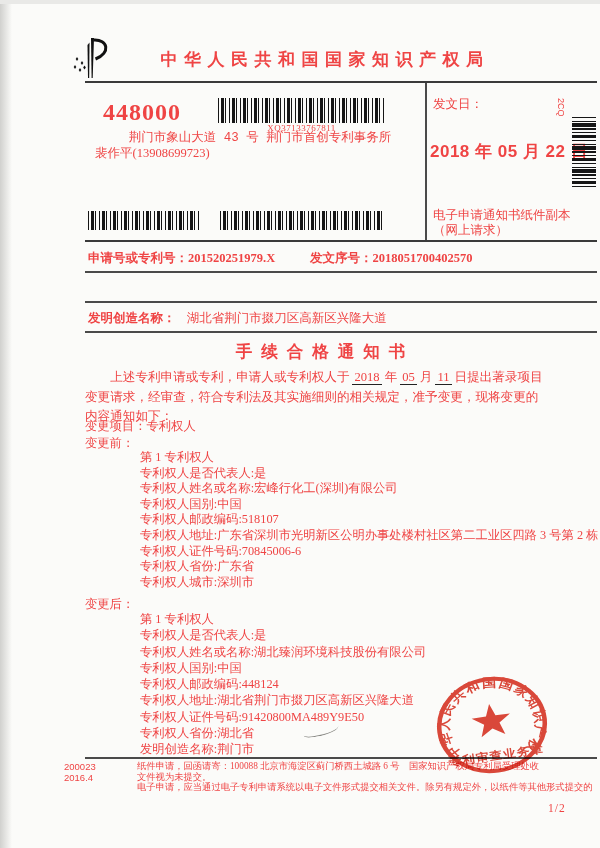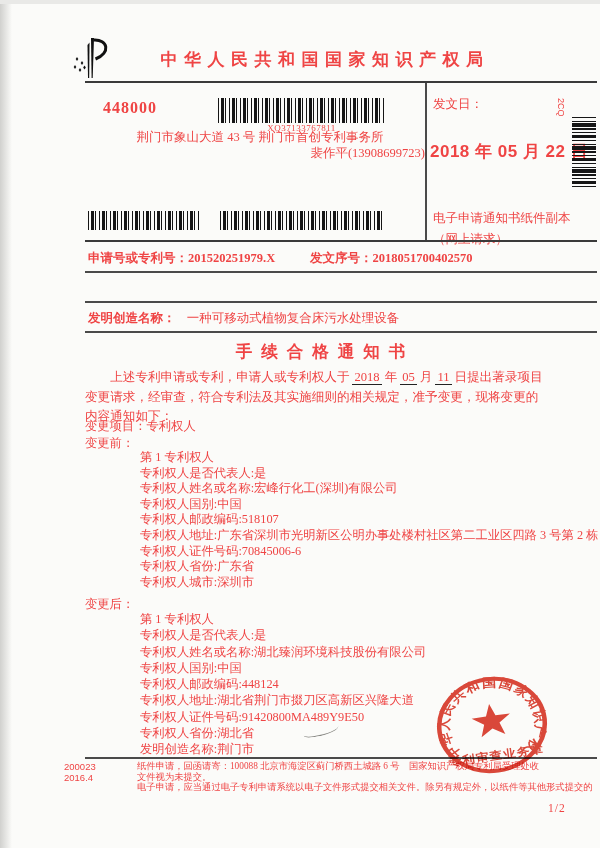--- a/index.html
+++ b/index.html
@@ -9,35 +9,35 @@
   .abs{position:absolute;}
   .scan-edge{left:0;top:0;width:12px;height:848px;
         background:linear-gradient(90deg,rgba(110,110,106,.30),rgba(110,110,106,0));}
   
   .header-title{left:85px;top:44px;width:480px;text-align:center;font-size:17px;
         font-weight:bold;letter-spacing:6.5px;white-space:nowrap;}
   .rule{background:#3a3a3a;height:2px;left:85px;width:512px;}
   .rule-thin{background:#4a4a4a;height:1.5px;left:85px;width:512px;}
   
   .vline{left:425px;top:79px;width:1.5px;height:157px;background:#4a4a4a;}
-  .postcode{left:103px;top:95px;font-size:16px;font-weight:bold;letter-spacing:1px;}
+  .postcode{left:103px;top:95px;font-size:24px;font-weight:bold;letter-spacing:1px;}
   .barcode-h{background:repeating-linear-gradient(90deg,#161616 0 1.5px,transparent 1.5px 3px,
         #161616 3px 6px,transparent 6px 7.5px,#161616 7.5px 8.5px,transparent 8.5px 11px);}
   .barcode-v{background:repeating-linear-gradient(0deg,#161616 0 1.5px,transparent 1.5px 3px,
         #161616 3px 6.5px,transparent 6.5px 8px,#161616 8px 9px,transparent 9px 11.5px);}
   .bc-top{left:218px;top:94px;width:167px;height:25px;}
   .bc-top-label{left:218px;top:119px;width:167px;text-align:center;font-size:9px;letter-spacing:.5px;}
-  .mail-address{left:95px;top:125px;width:330px;text-align:center;font-size:12.5px;}
-  .mail-recipient{left:95px;top:141px;width:330px;text-align:right;font-size:12.5px;}
+  .mail-address{left:95px;top:125px;width:330px;text-align:center;font-size:12.5px;font-family:Liberation Mono, monospace;}
+  .mail-recipient{left:95px;top:141px;width:330px;text-align:left;font-size:12.5px;}
   .bc-bl{left:88px;top:207px;width:112px;height:19px;}
   .bc-br{left:220px;top:207px;width:163px;height:19px;}
   .date-label{left:433px;top:92px;font-size:12.5px;}
   .date-value{left:430px;top:136px;font-size:17px;font-weight:bold;white-space:nowrap;
         font-family:"Liberation Sans",sans-serif;letter-spacing:.5px;}
-  .copy-note{left:433px;top:204px;width:156px;font-size:12.5px;line-height:21px;}
+  .copy-note{left:433px;top:204px;width:156px;font-size:12.5px;line-height:15px;}
   .side-code{left:566px;top:94px;font-size:9px;transform:rotate(90deg);transform-origin:left top;
         font-family:"Liberation Sans",sans-serif;}
   .bc-side{left:572px;top:112px;width:24px;height:71px;}
   
   .frow{font-size:12.5px;white-space:nowrap;}
   .lbl{font-weight:bold;}
   .val-b{font-weight:bold;}
   
   .notice-title{left:85px;top:337px;width:480px;text-align:center;font-size:16.5px;
         font-weight:bold;letter-spacing:9px;white-space:nowrap;}
@@ -103,21 +103,21 @@
   </div>
   <div class="abs frow" style="left:310px;top:246px;">
     <span class="lbl">发文序号：</span><span class="val-b">2018051700402570</span>
   </div>
   <div class="abs rule-thin" style="top:267px;"></div>
 
   <div class="abs rule-thin" style="top:297px;"></div>
 
   <div class="abs frow" style="left:88px;top:306px;">
     <span class="lbl">发明创造名称：</span>
-    <span style="padding-left:8px;">一种可移动式植物复合床污水处理设备</span>
+    <span style="padding-left:8px;">湖北省荆门市掇刀区高新区兴隆大道</span>
   </div>
   <div class="abs rule-thin" style="top:327px;"></div>
 
   <div class="abs notice-title">手续合格通知书</div>
   <div class="abs intro">
     <span>上述专利申请或专利，申请人或专利权人于</span><span class="u">2018</span><span>年</span><span class="u">05</span><span>月</span><span class="u">11</span><span>日提出著录项目变更请求，经审查，符合专利法及其实施细则的相关规定，准予变更，现将变更的内容通知如下：</span>
   </div>
 
   <div class="abs body-line" style="left:85px;top:414px;">变更项目：专利权人</div>
   <div class="abs body-line" style="left:85px;top:431px;">变更前：</div>

